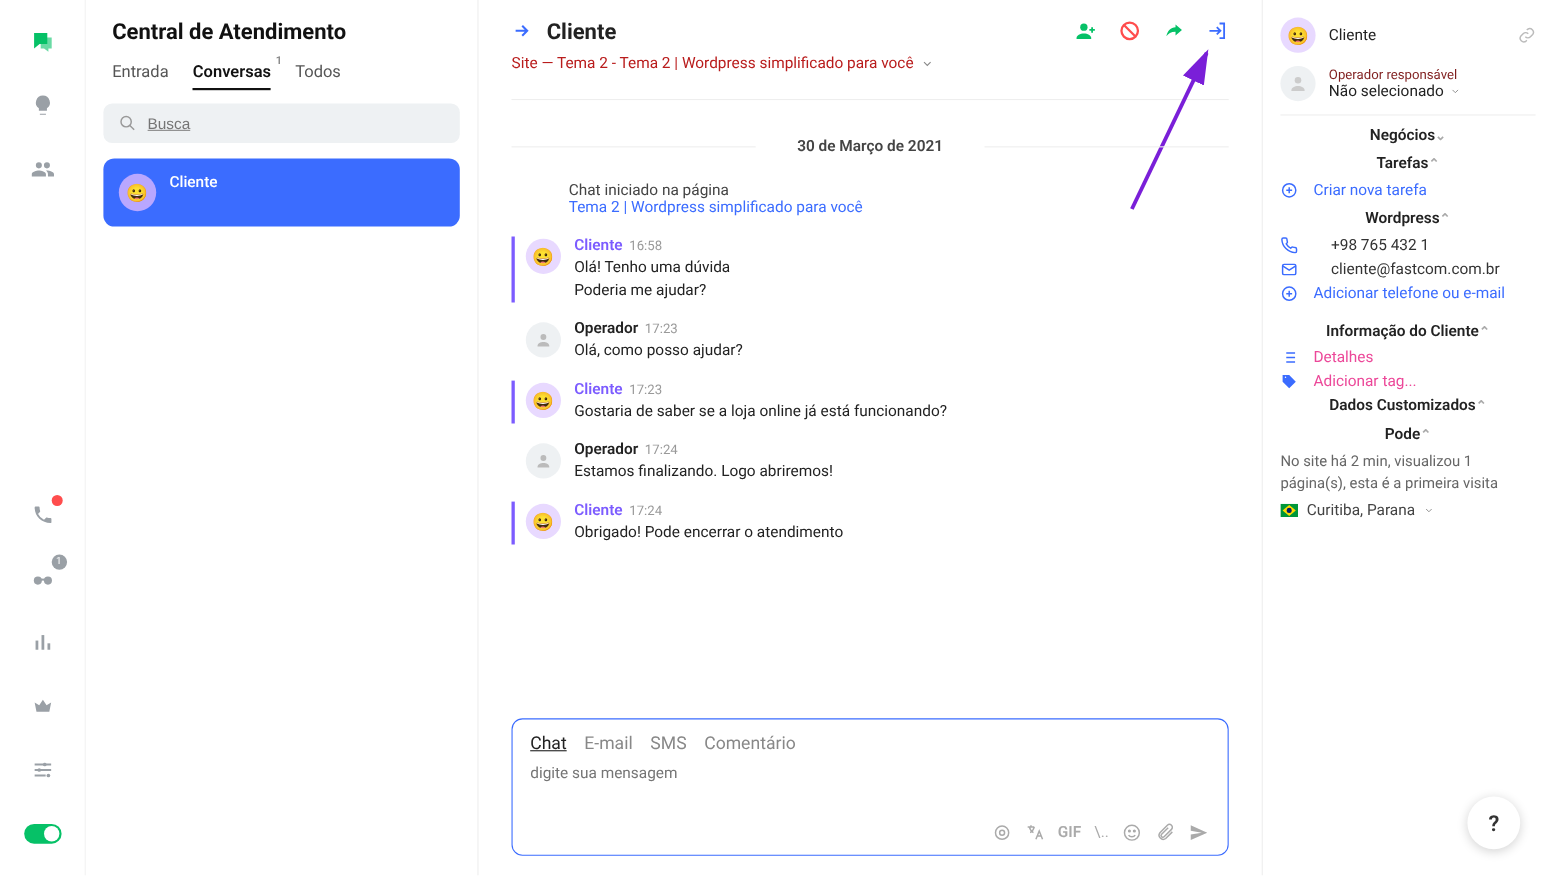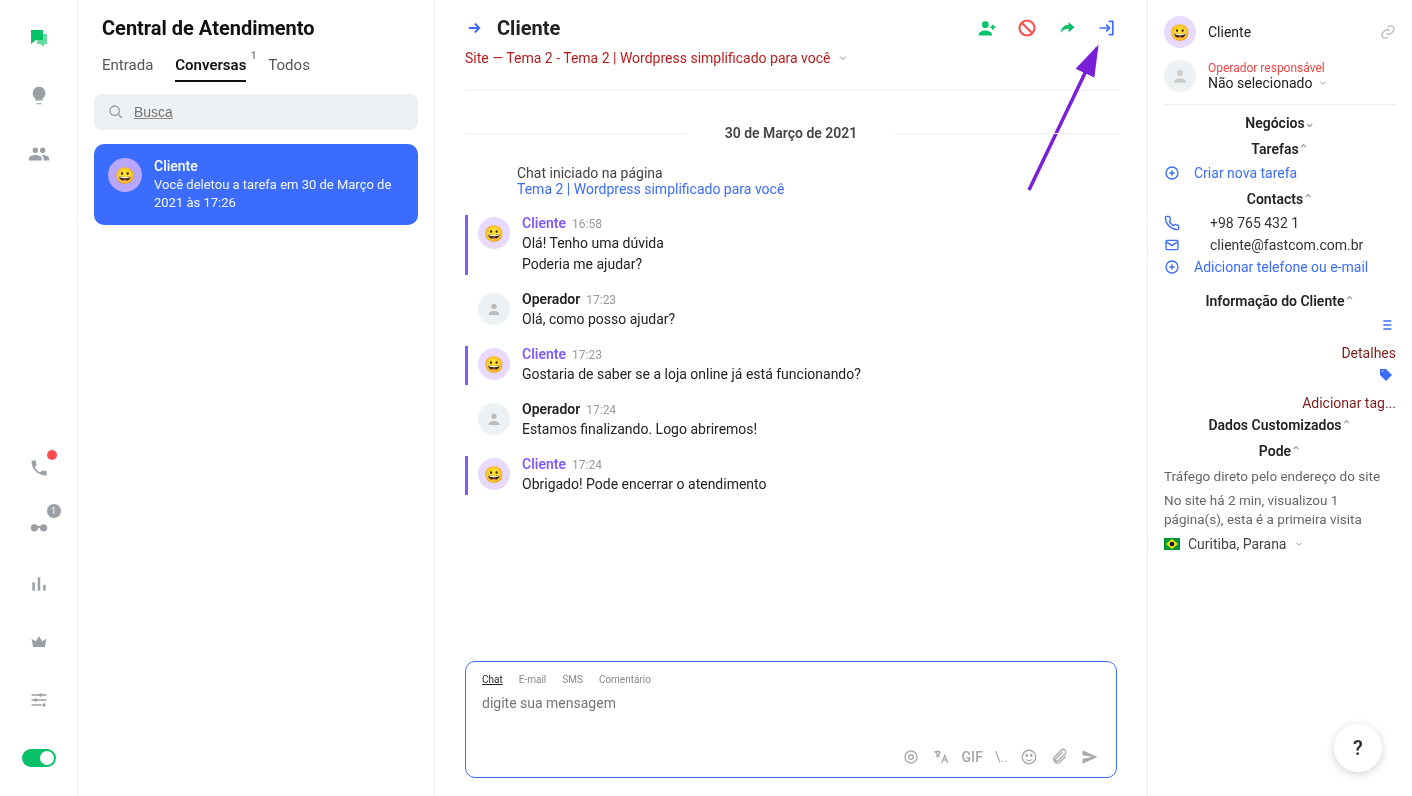--- a/index.html
+++ b/index.html
@@ -55,42 +55,42 @@
 .msg .av.client { background: #e8d9ff; }
 .msg .av.operator { background: #eef1f3; color: #aaa; }
 .msg .body { font-size: 14px; }
 .msg .meta { margin-bottom: 2px; }
 .msg .author { font-weight: 600; }
 .msg .author.client { color: #7c5cff; }
 .msg .time { color: #999; font-size: 12px; margin-left: 6px; }
 .msg .text { color: #222; line-height: 1.5; }
 
 .composer { margin: 0 30px 18px 30px; border: 1.5px solid #3b6cff; border-radius: 10px; padding: 12px 16px 10px; }
-.comp-tabs { display: flex; gap: 16px; font-size: 10px; color: #888; margin-bottom: 10px; }
+.comp-tabs { display: flex; gap: 16px; font-size: 16px; color: #888; margin-bottom: 10px; }
 .comp-tab { cursor: pointer; }
 .comp-tab.active { color: #222; text-decoration: underline; }
 .composer textarea { width: 100%; border: none; outline: none; resize: none; font-size: 14px; font-family: inherit; color: #333; height: 48px; }
 .comp-tools { display: flex; gap: 12px; justify-content: flex-end; align-items: center; color: #aaa; font-size: 14px; }
 .comp-tools .tool { cursor: pointer; }
 
 
 .info { width: 264px; padding: 16px 16px 0 16px; overflow-y: auto; font-size: 14px; }
 .info-row { display: flex; align-items: center; gap: 12px; margin-bottom: 12px; }
 .info-row .av { width: 32px; height: 32px; border-radius: 50%; background: #e8d9ff; display: flex; align-items: center; justify-content: center; font-size: 16px; }
 .info-row .av.empty { background: #eef1f3; color: #bbb; }
-.info-row .lab-sm { font-size: 12px; color: #ef4444; }
+.info-row .lab-sm { font-size: 12px; color: #7f1d1d; }
 .info-row .val { color: #222; display: flex; align-items: center; gap: 6px; }
 .info-div { height: 1px; background: #eee; margin: 8px 0 10px; }
 .sect { display: flex; align-items: center; justify-content: center; font-weight: 600; color: #222; margin: 10px 0 8px; cursor: pointer; }
 .sect .chev { color: #aaa; font-size: 12px; }
 .link-item { display: flex; align-items: center; gap: 12px; color: #3b6cff; margin: 6px 0; cursor: pointer; }
 .link-item .ic { color: #3b6cff; width: 18px; }
 .text-item { display: flex; align-items: center; gap: 28px; color: #333; margin: 6px 0; }
 .text-item .ic { color: #888; width: 18px; }
-.muted-item { display: flex; align-items: flex-end; gap: 12px; color: #7f1d1d; margin: 6px 0; cursor: pointer; flex-direction: column; }
+.muted-item { display: flex; align-items: flex-start; gap: 12px; color: #ec4899; margin: 6px 0; cursor: pointer; }
 .muted-item .ic { width: 18px; }
 .info-p { color: #666; font-size: 13.5px; line-height: 1.45; margin: 4px 0; }
 .loc { display: flex; align-items: center; gap: 8px; color: #444; margin-top: 6px; }
 
 
 .help-btn { position: fixed; bottom: 24px; right: 30px; width: 48px; height: 48px; border-radius: 50%; background: #fff; box-shadow: 0 2px 10px rgba(0,0,0,.18); display: flex; align-items: center; justify-content: center; font-size: 20px; font-weight: 600; color: #333; cursor: pointer; }
 
 svg { display: block; }
 </style>
 </head>
@@ -169,21 +169,20 @@
       <svg width="16" height="16" viewBox="0 0 24 24" fill="none" stroke="#999" stroke-width="2">
           <circle cx="10" cy="10" r="7"></circle>
           <path d="M21 21l-6-6"></path>
         </svg>
       <input placeholder="Busca" style="">
     </div>
     <div class="conv-item">
       <div class="avatar">😀</div>
       <div>
         <div class="name">Cliente</div>
-        <div class="preview">Você deletou a tarefa em 30 de Março de 2021 às 17:26</div>
       </div>
     </div>
   </div>
 
   <div class="main">
     <div class="main-header">
       <div class="main-title-row">
         <span class="back">
           <svg width="18" height="18" viewBox="0 0 24 24" fill="none" stroke="#3b6cff" stroke-width="2.5">
               <path d="M5 12h14M13 6l6 6-6 6"></path>
@@ -372,21 +371,21 @@
       <span class="ic">
           <svg width="16" height="16" viewBox="0 0 24 24" fill="none" stroke="#3b6cff" stroke-width="2">
             <circle cx="12" cy="12" r="9"></circle>
             <path d="M12 8v8M8 12h8"></path>
           </svg>
         </span>
       <span>Criar nova tarefa</span>
     </div>
 
     <div class="sect">
-        <span>Contacts</span>
+        <span>Wordpress</span>
         <span class="chev">⌃</span>
       </div>
     <div class="text-item">
       <span class="ic" style="color:#3b6cff">
           <svg width="16" height="16" viewBox="0 0 24 24" fill="none" stroke="currentColor" stroke-width="2">
             <path d="M22 17v3a2 2 0 01-2 2 19 19 0 01-18-18 2 2 0 012-2h3a2 2 0 012 2c0 1 .2 2 .5 3a2 2 0 01-.5 2L8 10a16 16 0 006 6l1-1a2 2 0 012-.5c1 .3 2 .5 3 .5a2 2 0 012 2z"></path>
           </svg>
         </span>
       <span>+98 765 432 1</span>
     </div>
@@ -431,21 +430,20 @@
     </div>
 
     <div class="sect" style="margin-top:2px">
         <span>Dados Customizados</span>
         <span class="chev">⌃</span>
       </div>
     <div class="sect">
         <span>Pode</span>
         <span class="chev">⌃</span>
       </div>
-    <div class="info-p">Tráfego direto pelo endereço do site</div>
     <div class="info-p">No site há 2 min, visualizou 1 página(s), esta é a primeira visita</div>
     <div class="loc">
       <span>
           <svg width="16" height="12" viewBox="0 0 16 12">
             <rect width="16" height="12" fill="#009739"></rect>
             <path d="M8 1l6 5-6 5-6-5z" fill="#FEDD00"></path>
             <circle cx="8" cy="6" r="2.3" fill="#012169"></circle>
           </svg>
         </span>
       <span>Curitiba, Parana</span>

